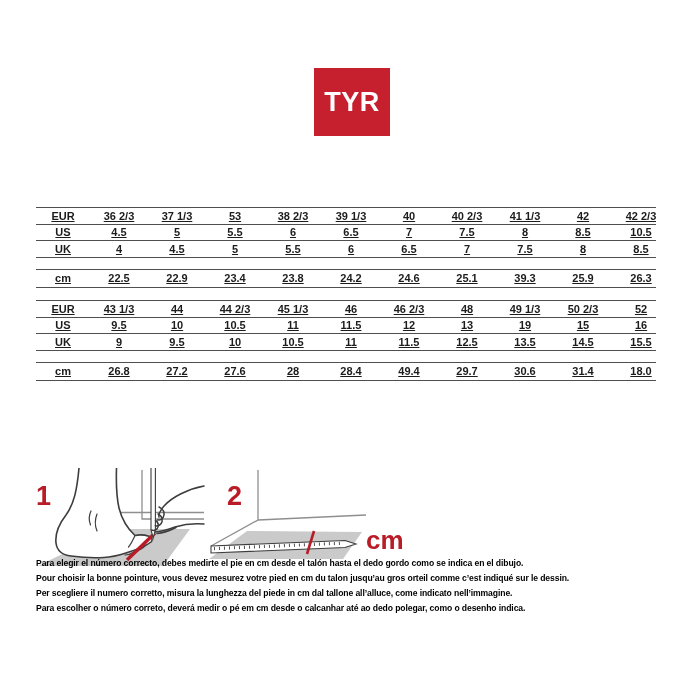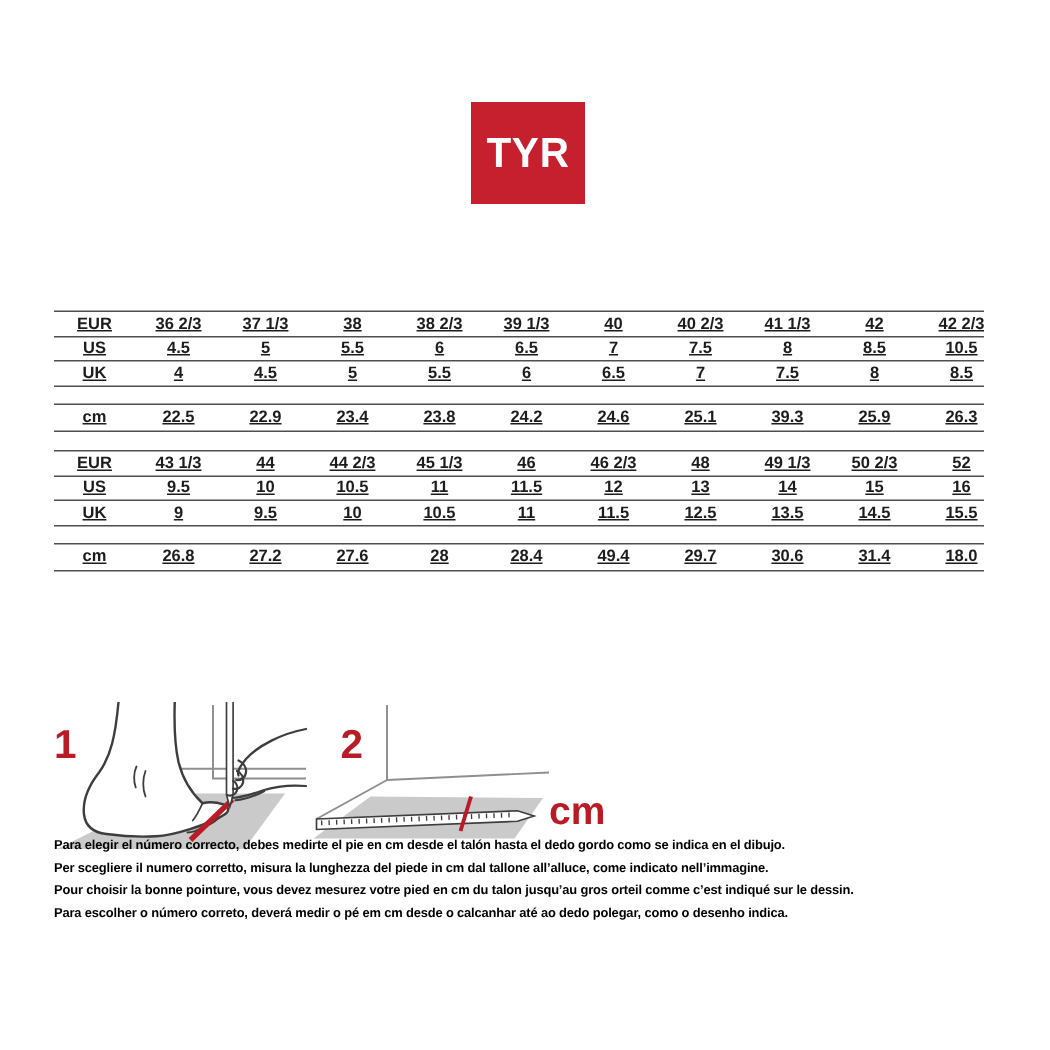--- a/index.html
+++ b/index.html
@@ -55,21 +55,21 @@
   <table class="size-table" id="table-a">
     <colgroup>
         <col style="width:54px">
         <col span="10" style="width:58px">
       </colgroup>
     <tbody>
       <tr>
         <th>EUR</th>
       <td>36 2/3</td>
           <td>37 1/3</td>
-          <td>38</td>
+          <td>53</td>
           <td>38 2/3</td>
           <td>39 1/3</td>
           <td>40</td>
           <td>40 2/3</td>
           <td>41 1/3</td>
           <td>42</td>
           <td>42 2/3</td>
         </tr>
       <tr>
         <th>US</th>
@@ -143,21 +143,21 @@
         </tr>
       <tr>
         <th>US</th>
       <td>9.5</td>
           <td>10</td>
           <td>10.5</td>
           <td>11</td>
           <td>11.5</td>
           <td>12</td>
           <td>13</td>
-          <td>14</td>
+          <td>19</td>
           <td>15</td>
           <td>16</td>
         </tr>
       <tr>
         <th>UK</th>
       <td>9</td>
           <td>9.5</td>
           <td>10</td>
           <td>10.5</td>
           <td>11</td>
@@ -231,18 +231,18 @@
 
     <line x1="314" y1="531" x2="307" y2="554" stroke="#b91c26" stroke-width="2.6" style="stroke: rgb(185, 28, 38);"></line>
   </svg>
 
   <div class="step-num" id="step1" style="color: rgb(185, 28, 38);">1</div>
   <div class="step-num" id="step2" style="color: rgb(185, 28, 38);">2</div>
   <div class="unit-label" style="color: rgb(185, 28, 38);">cm</div>
 
   <div class="instructions">
     <p>Para elegir el número correcto, debes medirte el pie en cm desde el talón hasta el dedo gordo como se indica en el dibujo.</p>
+    <p>Pour choisir la bonne pointure, vous devez mesurez votre pied en cm du talon jusqu’au gros orteil comme c’est indiqué sur le dessin.</p>
     <p>Per scegliere il numero corretto, misura la lunghezza del piede in cm dal tallone all’alluce, come indicato nell’immagine.</p>
-    <p>Pour choisir la bonne pointure, vous devez mesurez votre pied en cm du talon jusqu’au gros orteil comme c’est indiqué sur le dessin.</p>
     <p>Para escolher o número correto, deverá medir o pé em cm desde o calcanhar até ao dedo polegar, como o desenho indica.</p>
   </div>
 
 </div>
 
 </body></html>

